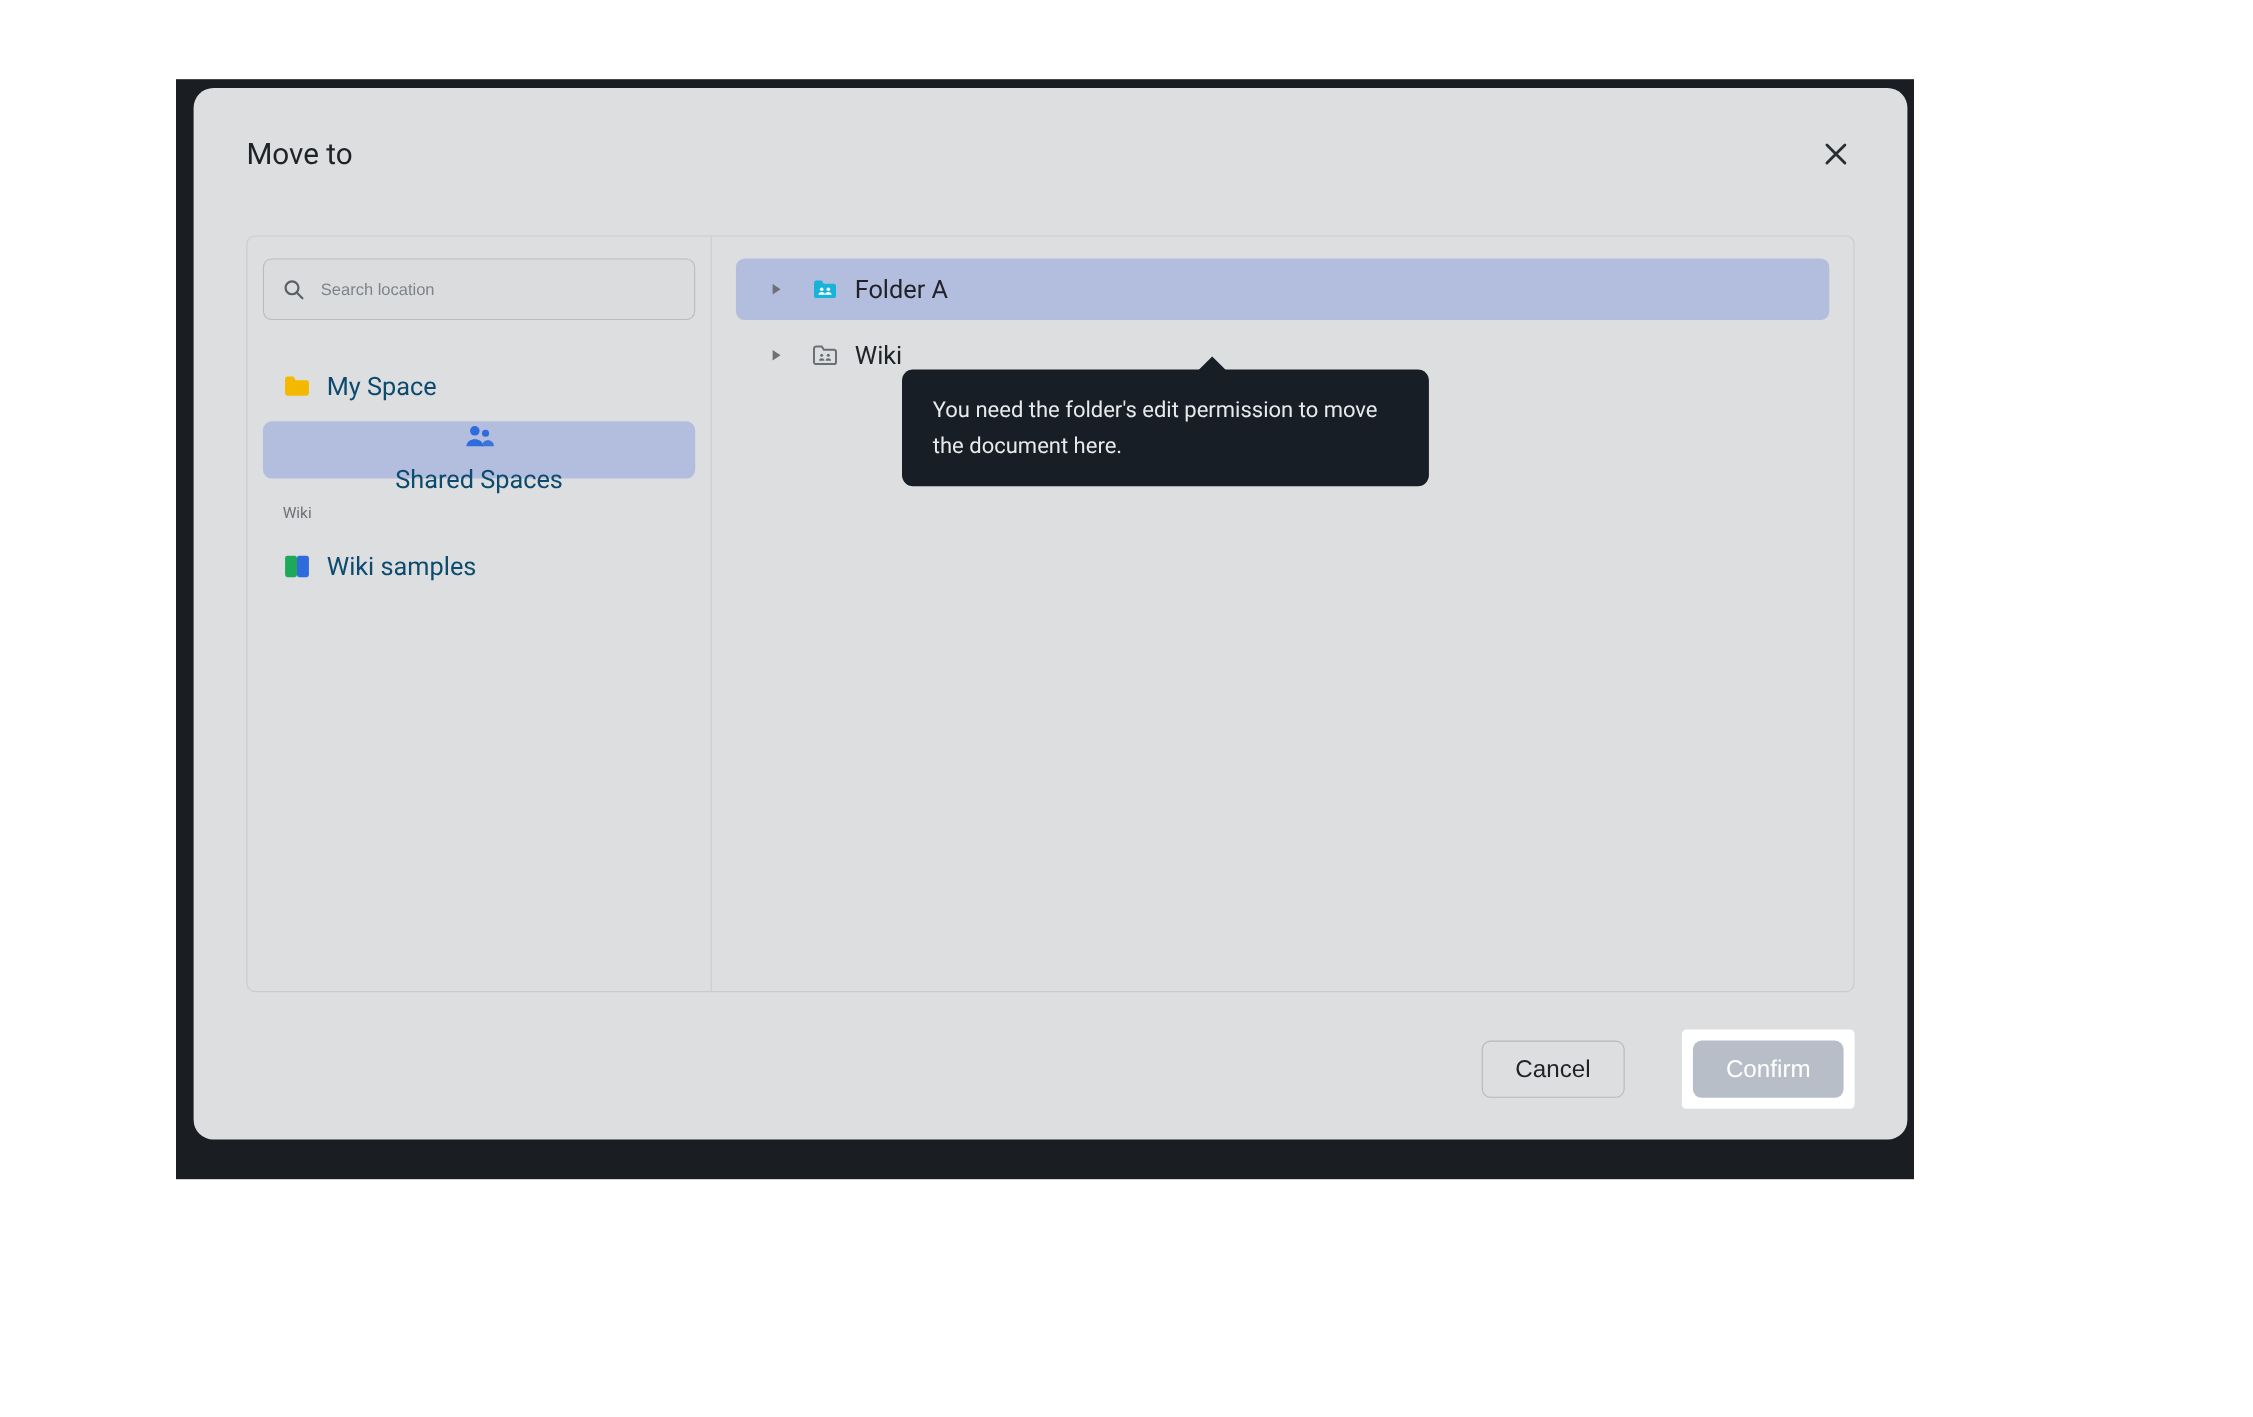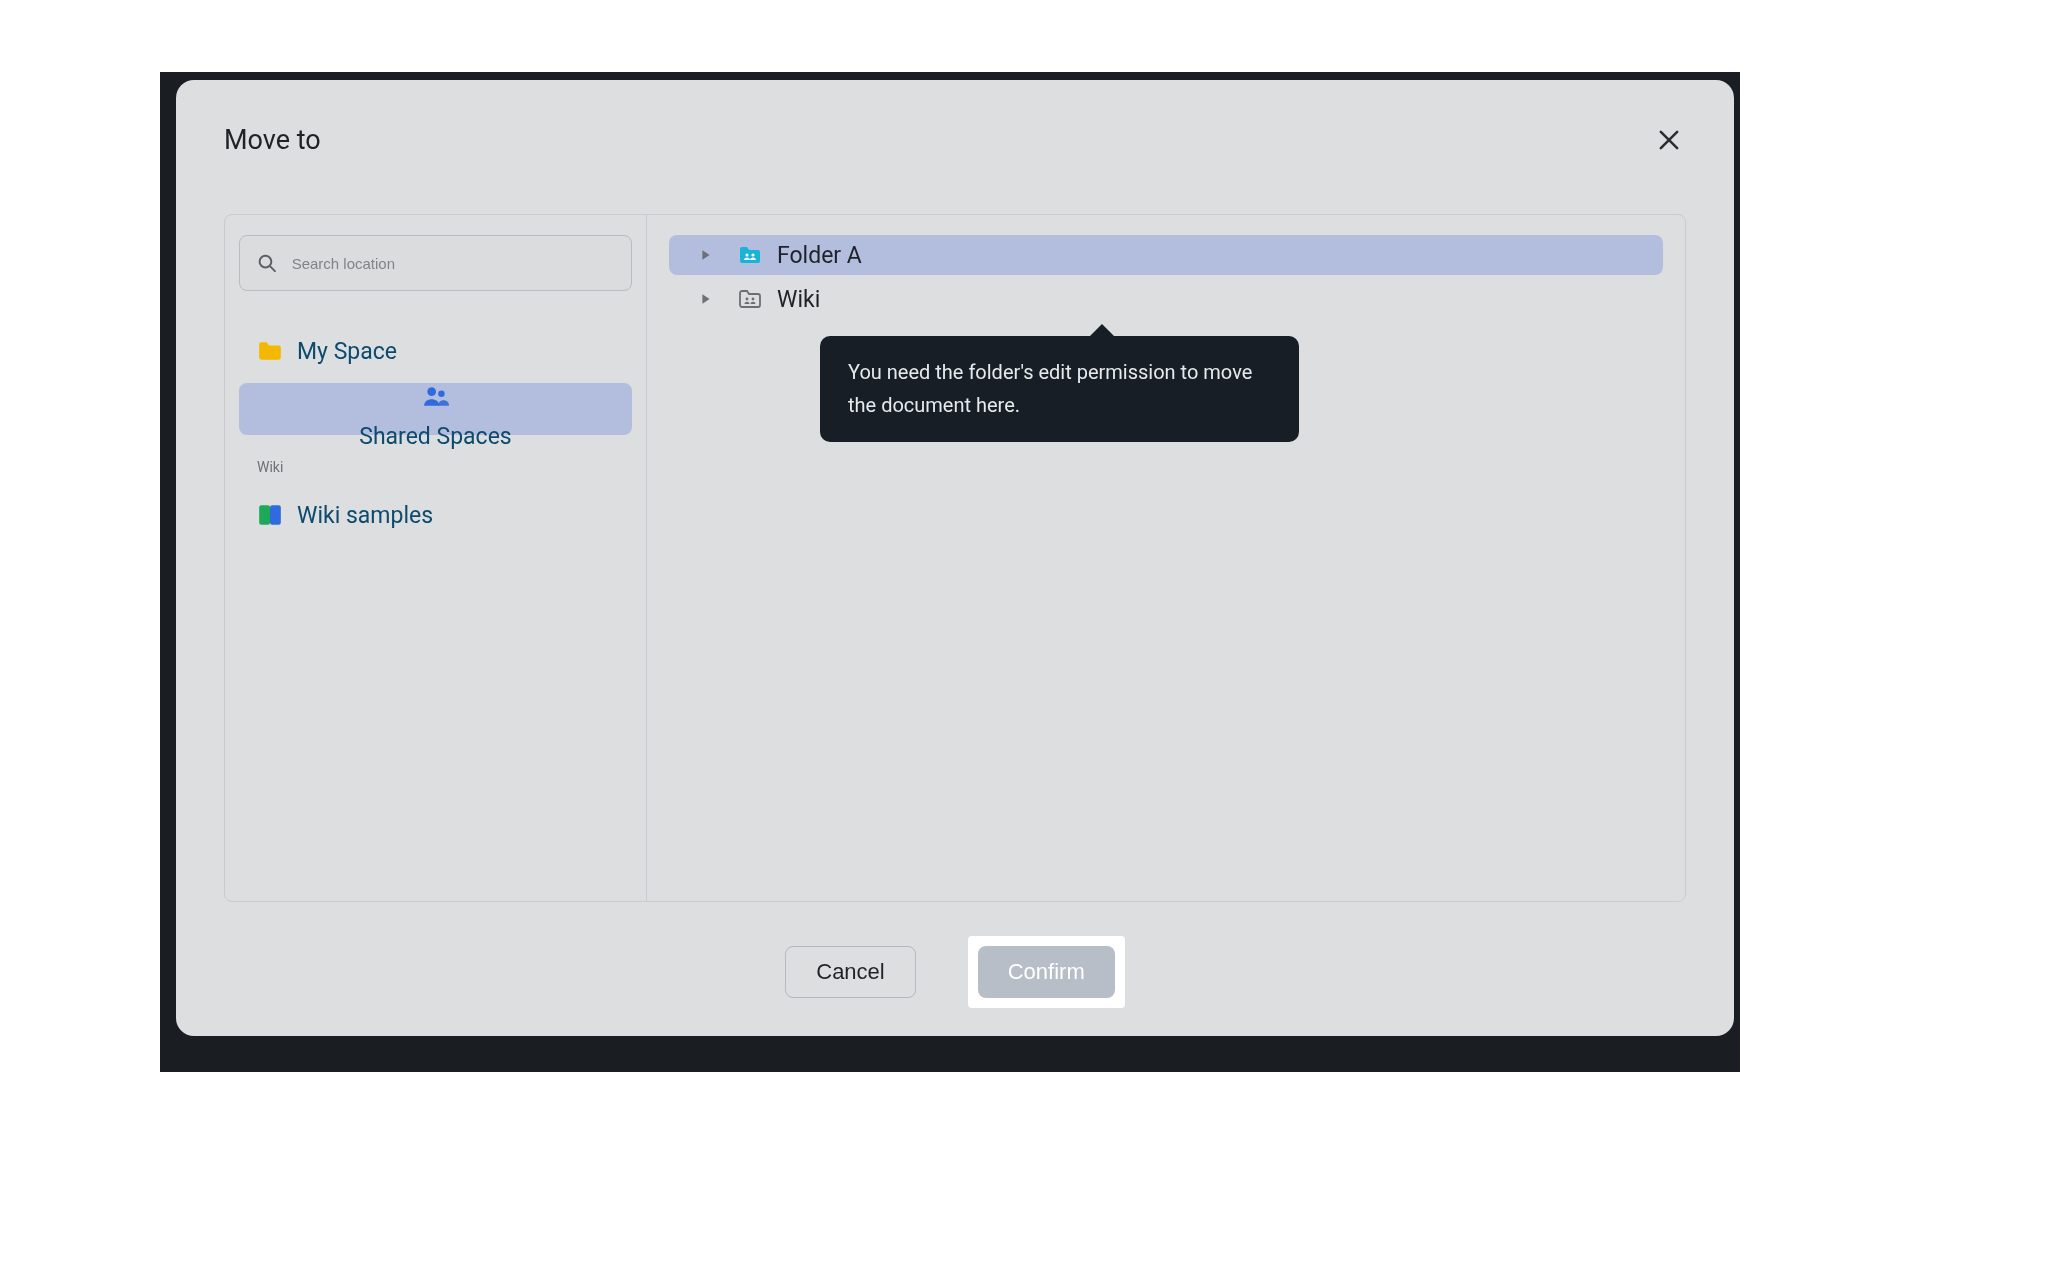--- a/index.html
+++ b/index.html
@@ -112,21 +112,21 @@
     align-items: center;
     justify-content: center;
     flex-shrink: 0;
   }
   .main-pane {
     flex: 1;
     padding: 20px 22px;
     position: relative;
   }
   .folder-row {
-    height: 40px;
+    height: 56px;
     border-radius: 8px;
     display: flex;
     align-items: center;
     padding: 0 30px;
     font-size: 23px;
     color: #1f2328;
     gap: 14px;
     cursor: pointer;
     margin-bottom: 4px;
   }
@@ -157,21 +157,21 @@
     content: "";
     position: absolute;
     top: -12px;
     left: 268px;
     border-left: 14px solid transparent;
     border-right: 14px solid transparent;
     border-bottom: 14px solid #181e25;
   }
   .footer {
     display: flex;
-    justify-content: center;
+    justify-content: flex-end;
     gap: 20px;
     padding-top: 34px;
     align-items: center;
   }
   .btn {
     height: 52px;
     padding: 0 30px;
     border-radius: 8px;
     font-size: 22px;
     cursor: pointer;

